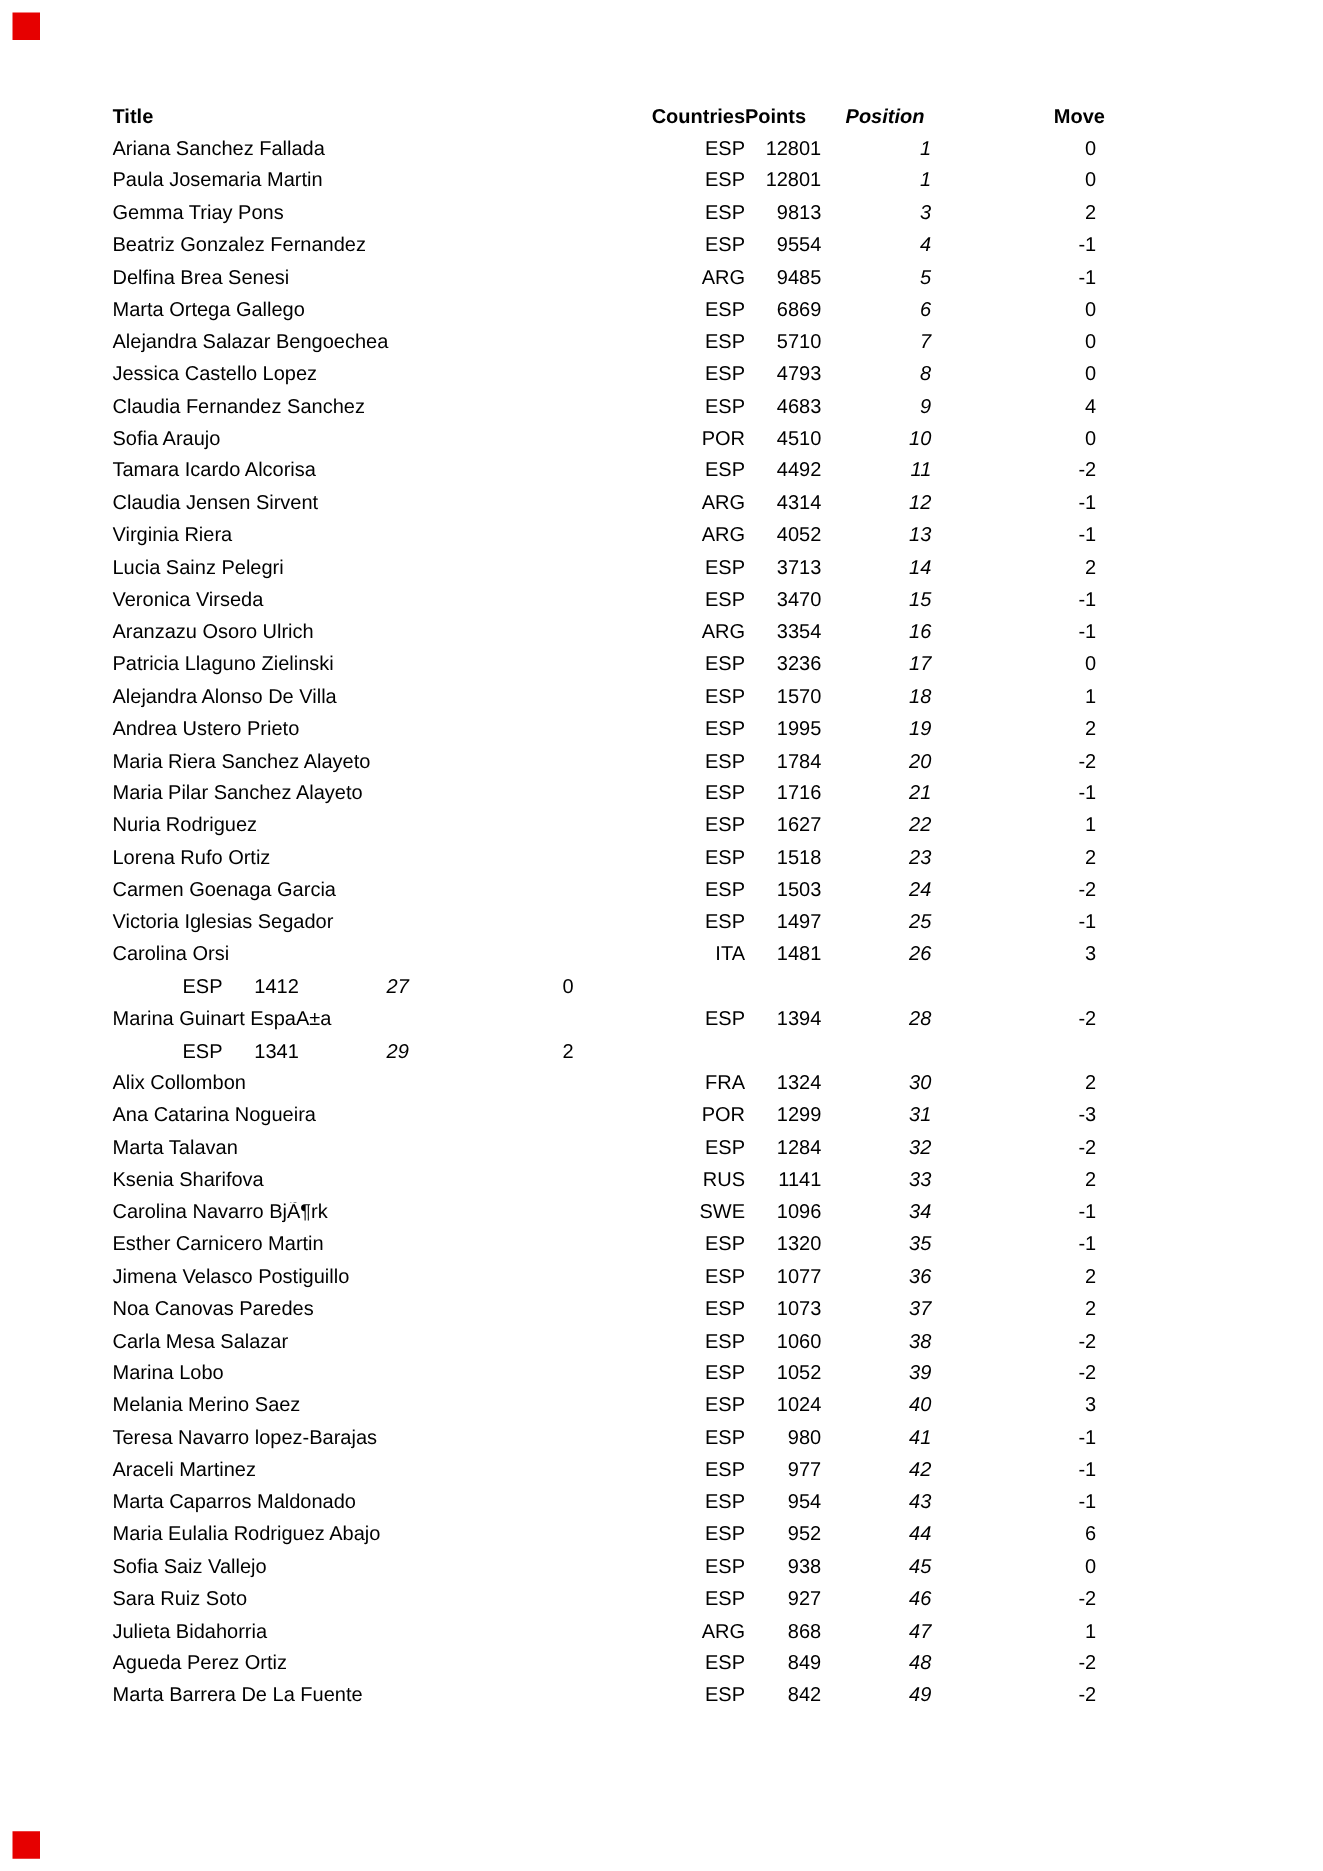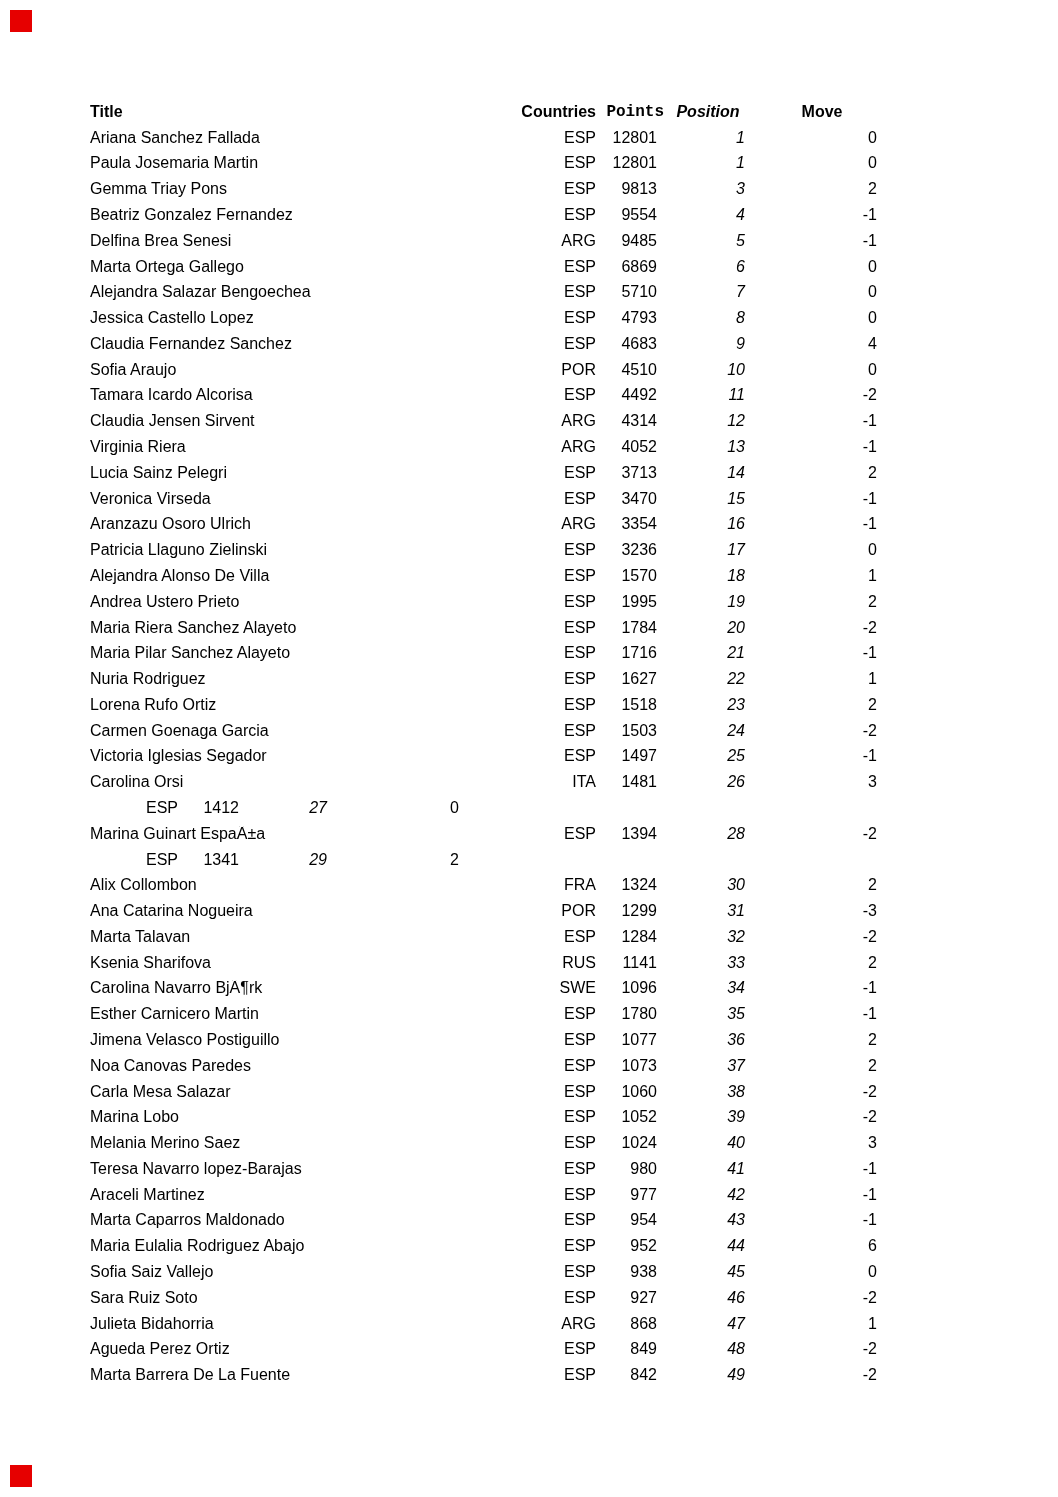--- a/index.html
+++ b/index.html
@@ -17,43 +17,43 @@
     width: 22px;
     height: 22px;
     left: 10px;
   }
   .marker.top { top: 10px; }
   .marker.bottom { top: 1465px; }
 
   .sheet {
     position: absolute;
     left: 90px;
-    top: 99px;
+    top: 81px;
     width: 794px;
   }
   .row {
     display: flex;
     height: 25.79px;
     align-items: center;
     font-size: 16px;
     line-height: 1;
     white-space: nowrap;
   }
   .row.header { font-weight: 700; }
 
   .cell { box-sizing: border-box; overflow: hidden; }
   .c-title     { width: 418px; text-align: left; }
   .c-countries { width: 88px;  text-align: right; padding-left: 3px; }
   .c-points    { width: 68px;  text-align: right; padding-right: 7px; }
   .c-position  { width: 88px;  text-align: right; padding-right: 7px; font-style: italic; }
   .c-move      { width: 132px; text-align: right; padding-right: 7px; }
 
-  .row.header .c-points   { text-align: right; padding-right: 0; font-family: Liberation Mono, monospace; }
+  .row.header .c-points   { text-align: left; padding-right: 0; }
   .row.header .c-position { text-align: center; padding-right: 0; }
-  .row.header .c-move     { text-align: center; padding-left: 8px; padding-right: 0; }
+  .row.header .c-move     { text-align: right; padding-left: 8px; padding-right: 0; }
 </style>
 </head>
 <body style="background: rgb(255, 255, 255); color: rgb(0, 0, 0);">
 
 <div class="marker top" style="background: rgb(230, 0, 0);"></div>
 <div class="marker bottom" style="background: rgb(230, 0, 0);"></div>
 
 <div class="sheet">
   <div class="row header">
     <div class="cell c-title">Title</div>
@@ -329,21 +329,21 @@
     <div class="cell c-title">Carolina Navarro BjÃ¶rk</div>
     <div class="cell c-countries">SWE</div>
     <div class="cell c-points">1096</div>
     <div class="cell c-position">34</div>
     <div class="cell c-move">-1</div>
   </div>
 
   <div class="row">
     <div class="cell c-title">Esther Carnicero Martin</div>
     <div class="cell c-countries">ESP</div>
-    <div class="cell c-points">1780</div>
+    <div class="cell c-points">1320</div>
     <div class="cell c-position">35</div>
     <div class="cell c-move">-1</div>
   </div>
 
   <div class="row">
     <div class="cell c-title">Jimena Velasco Postiguillo</div>
     <div class="cell c-countries">ESP</div>
     <div class="cell c-points">1077</div>
     <div class="cell c-position">36</div>
     <div class="cell c-move">2</div>

